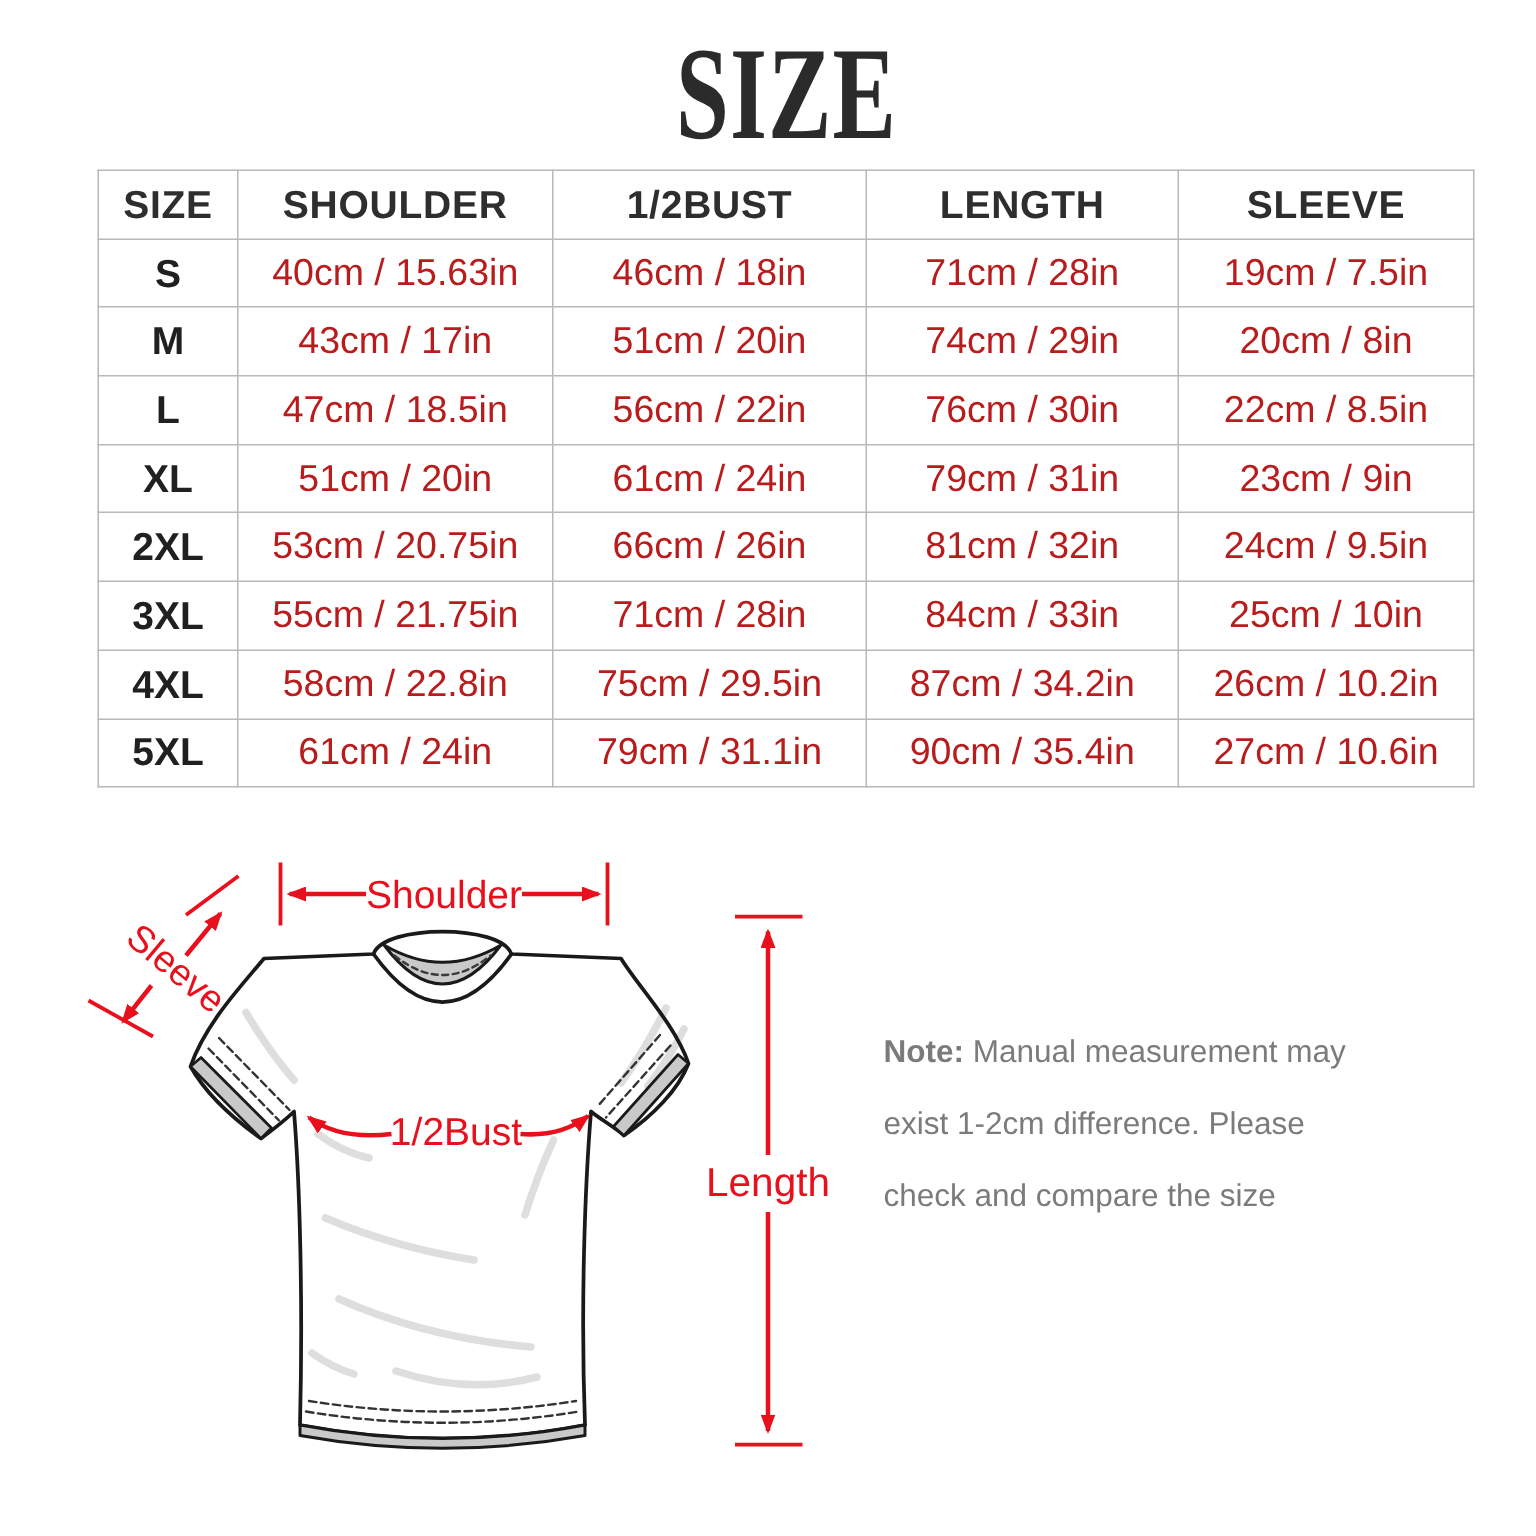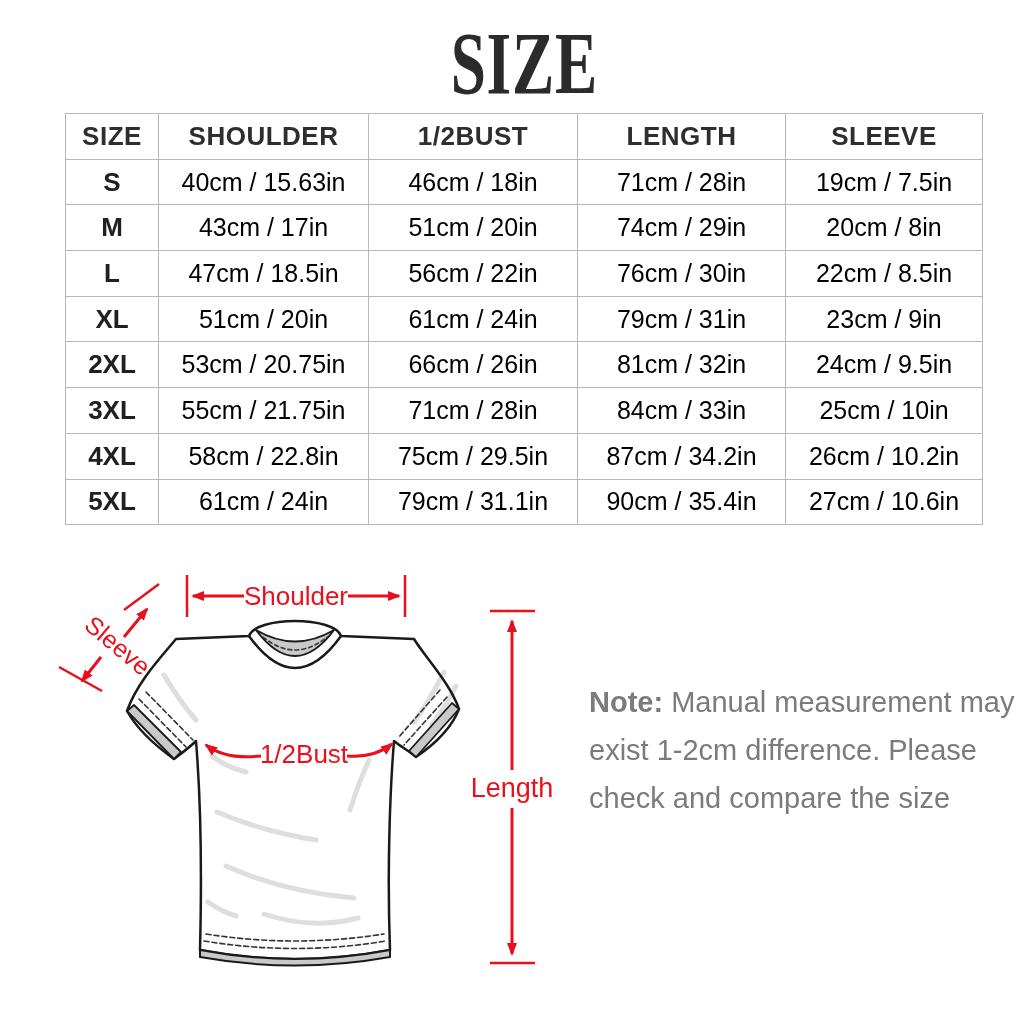--- a/index.html
+++ b/index.html
@@ -27,30 +27,30 @@
     border:1px solid #b8b8b8; text-align:center; vertical-align:middle;
     height:45.7px; padding:0;
   }
   .size-table thead th {
     font-size:26px; font-weight:700; color:#2e2e2e; letter-spacing:0.5px;
   }
   .size-table tbody th {
     font-size:26px; font-weight:700; color:#202020;
   }
   .size-table tbody td {
-    font-size:25px; font-weight:400; color:#000000;
+    font-size:25px; font-weight:400; color:#b91c1c;
   }
 
   
   .diagram-svg { position:absolute; left:0; top:560px; }
 
   
   .note {
     position:absolute; left:577px; top:678px; width:400px;
-    font-size:29px; line-height:48px; color:#7b7b7b;
+    font-size:21px; line-height:48px; color:#7b7b7b;
   }
   .note .line { white-space:nowrap; }
   .note .note-label { font-weight:700; }
 </style>
 </head>
 <body>
 
 <div class="page">
 
   <div class="title"><span class="squeeze">SIZE</span></div>

